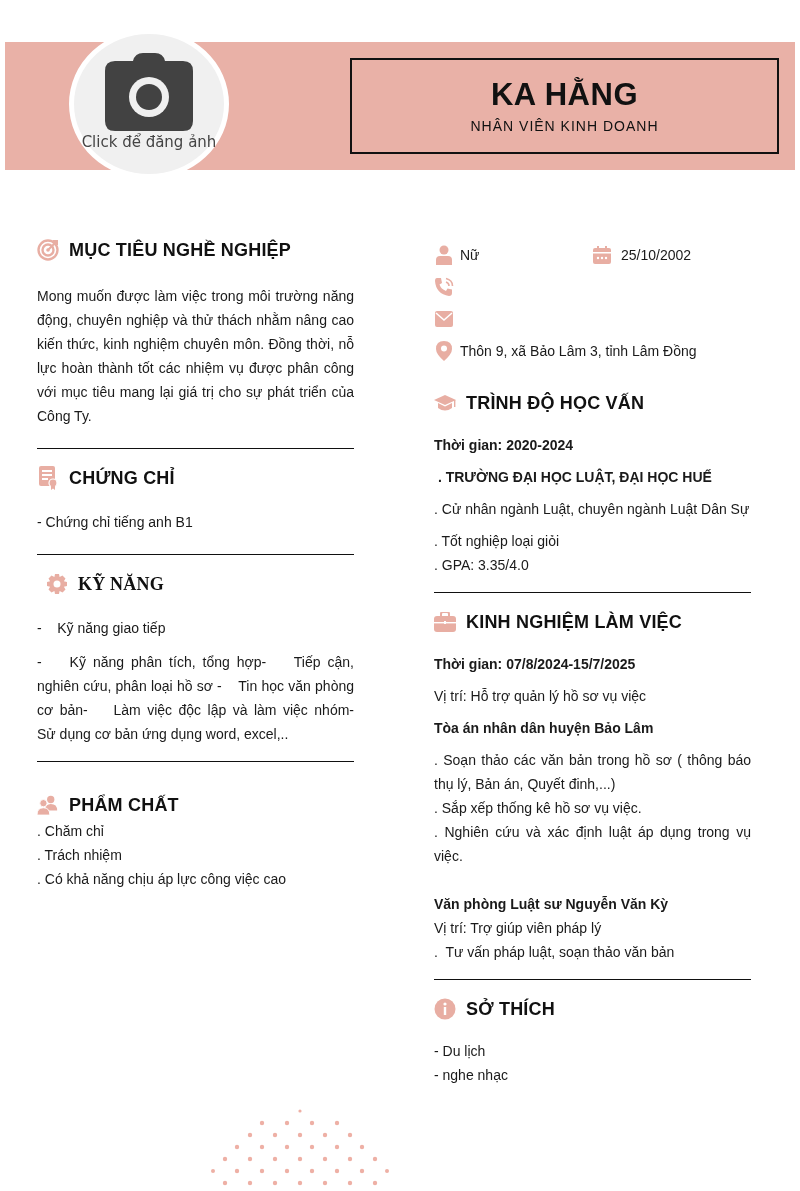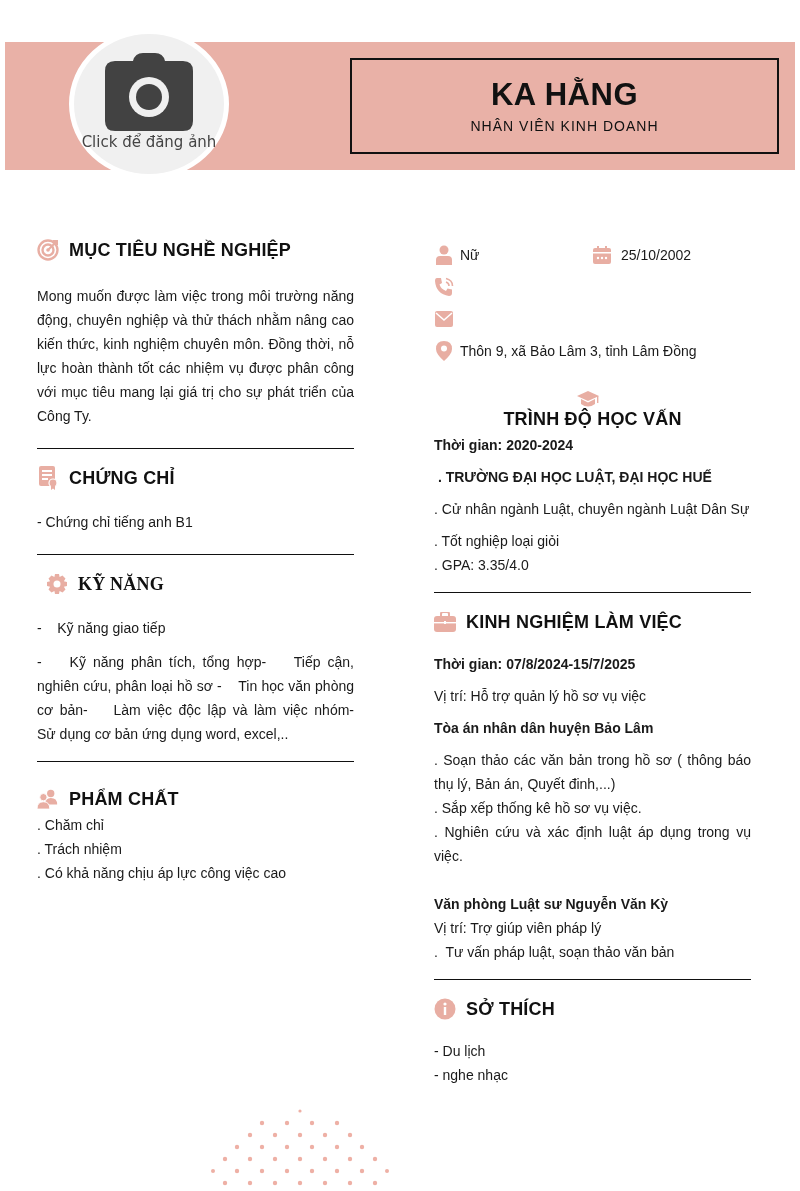--- a/index.html
+++ b/index.html
@@ -96,21 +96,21 @@
         <circle cx="11" cy="11" r="3.5" fill="#fff"></circle>
       </svg>
     </span>
     <span class="section-title">KỸ NĂNG</span>
   </div>
   <div class="text" style="margin-top:18px; white-space:pre-wrap;">-    Kỹ năng giao tiếp</div>
   <div class="text justify" style="margin-top:10px; white-space:pre-wrap;">-    Kỹ năng phân tích, tổng hợp-    Tiếp cận, nghiên cứu, phân loại hồ sơ -    Tin học văn phòng cơ bản-    Làm việc độc lập và làm việc nhóm-    Sử dụng cơ bản ứng dụng word, excel,..</div>
 
   <div class="hr" style="margin-top:15px;"></div>
 
-  <div class="section-head" style="margin-top:23px;">
+  <div class="section-head" style="margin-top:29px;">
     <span class="icon">
       <svg width="24" height="22" viewBox="0 0 24 22">
         <circle cx="15" cy="5" r="4" fill="#e8aea3"></circle>
         <path d="M9 17 Q9 10 15 10 Q22 10 22 17 Z" fill="#e8aea3"></path>
         <circle cx="7" cy="9" r="4" fill="#e8aea3" stroke="#fff" stroke-width="1"></circle>
         <path d="M0 22 Q0 14 7 14 Q14 14 14 22 Z" fill="#e8aea3" stroke="#fff" stroke-width="1"></path>
       </svg>
     </span>
     <span class="section-title">PHẨM CHẤT</span>
   </div>
@@ -173,21 +173,21 @@
   <div class="info-row">
     <span class="icon">
       <svg width="16" height="20" viewBox="0 0 16 20">
         <path d="M8 0 Q16 0 16 8 Q16 13 8 20 Q0 13 0 8 Q0 0 8 0 Z" fill="#e8aea3"></path>
         <circle cx="8" cy="7.5" r="3" fill="#fff"></circle>
       </svg>
     </span>
     <span class="text">Thôn 9, xã Bảo Lâm 3, tỉnh Lâm Đồng</span>
   </div>
 
-  <div class="section-head" style="margin-top:26px;flex-direction:column;">
+  <div class="section-head" style="margin-top:26px;">
     <span class="icon">
       <svg width="22" height="20" viewBox="0 0 22 20">
         <path d="M11 2 L22 7 L11 12 L0 7 Z" fill="#e8aea3"></path>
         <path d="M4 10 L4 15 Q11 20 18 15 L18 10 L11 13.5 Z" fill="#e8aea3"></path>
         <rect x="20" y="7" width="1.4" height="7" fill="#e8aea3"></rect>
       </svg>
     </span>
     <span class="section-title">TRÌNH ĐỘ HỌC VẤN</span>
   </div>
   <div class="text bold" style="margin-top:16px;">Thời gian: 2020-2024</div>

